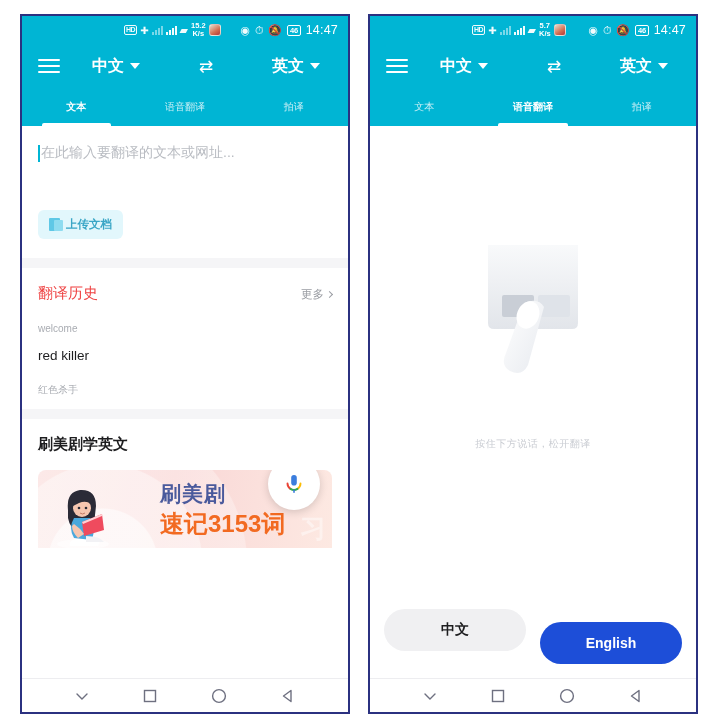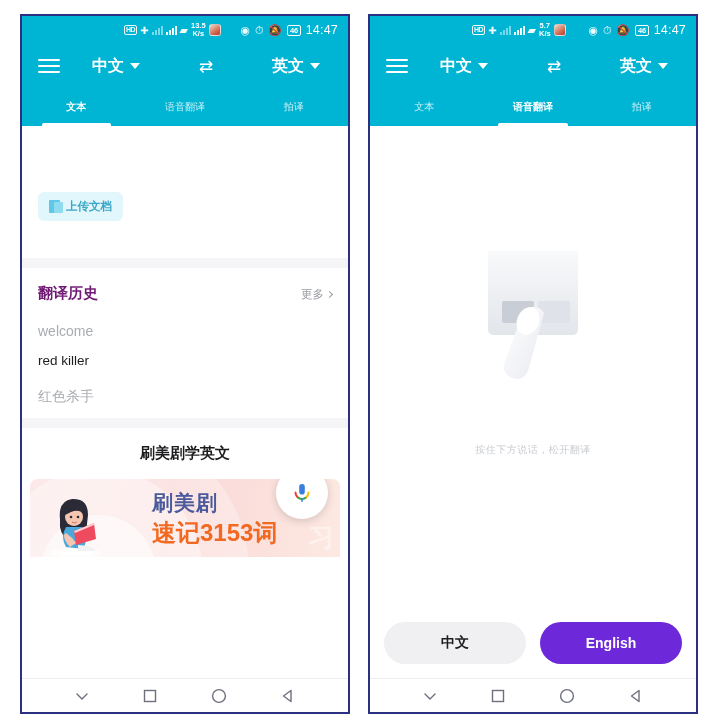--- a/index.html
+++ b/index.html
@@ -141,36 +141,36 @@
   }
   .doc-ico::after {
     content: ""; position: absolute; right: -3px; top: 2px;
     width: 9px; height: 11px; background: #8fdcf0; border-radius: 1px;
   }
 
   .gap { height: 10px; background: #f5f5f7; flex: none; }
 
   .hist-card { padding: 16px 16px 12px; }
   .hist-head { display: flex; align-items: baseline; }
-  .hist-title { font-size: 15px; font-weight: bold; color: #701a75; }
+  .hist-title { font-size: 15px; font-weight: normal; color: #ef4444; }
   .more {
     margin-left: auto; font-size: 11.5px; color: #9a9da3;
     display: flex; align-items: center; gap: 3px; cursor: pointer;
   }
   .chev-r {
     width: 5px; height: 5px;
     border-top: 1.3px solid #9a9da3;
     border-right: 1.3px solid #9a9da3;
     transform: rotate(45deg);
   }
   .hist-item { margin-top: 14px; }
   .hist-src { font-size: 13.5px; color: #1d1d1f; font-weight: 500; }
-  .hist-dst { font-size: 14px; color: #a9acb2; margin-top: 20px; }
-
-  .promo-card { padding: 16px 8px 0; flex: 1; text-align: center; }
+  .hist-dst { font-size: 10px; color: #a9acb2; margin-top: 20px; }
+
+  .promo-card { padding: 16px 16px 0; flex: 1; }
   .promo-title { font-size: 15px; font-weight: bold; color: #1d1d1f; }
   .banner {
     margin-top: 16px; height: 78px; border-radius: 8px 8px 0 0;
     position: relative; overflow: hidden;
     background:
       radial-gradient(circle at 22% 120%, rgba(255,255,255,.85) 6%, transparent 6.5%),
       radial-gradient(circle at 22% 120%, rgba(255,255,255,.55) 22%, transparent 22.5%),
       radial-gradient(circle at 22% 120%, rgba(255,255,255,.4) 40%, transparent 40.5%),
       radial-gradient(circle at 22% 120%, rgba(255,255,255,.3) 58%, transparent 58.5%),
       linear-gradient(100deg,#fbe0de 0%,#f9d7d6 45%,#fde9e2 100%);
@@ -209,21 +209,21 @@
     flex: none; display: flex; gap: 14px;
     padding: 0 14px 14px;
     background: #ffffff;
   }
   .lbtn {
     flex: 1; height: 42px; border-radius: 21px;
     display: flex; align-items: center; justify-content: center;
     font-size: 14px; cursor: pointer;
   }
   .lbtn.idle { background: #f0f0f2; color: #1d1d1f; font-weight: 600; }
-  .lbtn.on { background: #6d28d9; color: #ffffff; font-weight: 600; }
+  .lbtn.on { background: #1d4ed8; color: #ffffff; font-weight: 600; margin-top: 13px; }
 
   
   .navbar {
     height: 34px; flex: none;
     background: #ffffff;
     border-top: 1px solid #ededf0;
     display: flex; align-items: center; justify-content: space-around;
     padding: 0 26px;
   }
   .nav-ico { cursor: pointer; display: flex; align-items: center; justify-content: center; }
@@ -246,21 +246,21 @@
             <i></i>
           </span>
         <span class="sb-ico bars">
             <i></i>
             <i></i>
             <i></i>
             <i></i>
           </span>
         <span class="sb-ico" style="font-size:11px;">▰</span>
         <span class="netspd">
-          <span>13.5</span><br>
+          <span>15.2</span><br>
           <span>K/s</span>
         </span>
         <span class="appic sb-ico"></span>
       </div>
       <div class="sb-right">
         <span class="sb-ico" style="font-size:11px;">◉</span>
         <span class="sb-ico" style="font-size:11px;">⏱</span>
         <span class="sb-ico" style="font-size:11px;">🔕</span>
         <span class="battbox">46</span>
         <span class="clock">14:47</span>
@@ -295,20 +295,24 @@
           </div>
         <div class="tab">
             <span>拍译</span>
           </div>
       </div>
     </div>
 
     <div class="body">
 
       <div class="card input-card">
+        <div class="placeholder">
+          <span class="caret-bar"></span>
+          <span>在此输入要翻译的文本或网址...</span>
+        </div>
         <div class="upload-chip">
           <span class="doc-ico"></span>
           <span>上传文档</span>
         </div>
       </div>
 
       <div class="gap"></div>
 
       <div class="card hist-card">
         <div class="hist-head">

